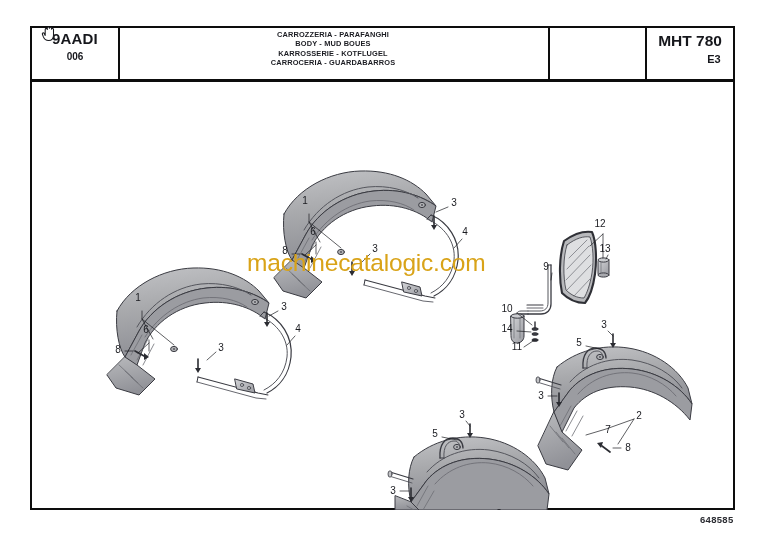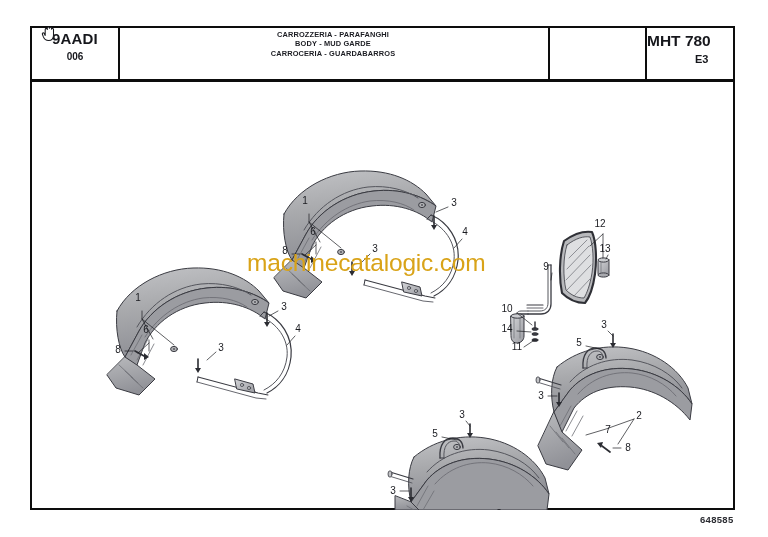--- a/index.html
+++ b/index.html
@@ -75,20 +75,21 @@
     font-weight: 700;
     line-height: 9.4px;
     letter-spacing: .15px;
     white-space: nowrap;
   }
 
   .model-block {
     position: absolute;
     left: 647px; top: 31px;
     width: 86px;
+    text-align: center;
     color: #16171c;
   }
   .model-main { font-size: 15.5px; font-weight: 700; line-height: 20px; }
   .model-sub  { font-size: 11px; font-weight: 700; line-height: 17px; padding-left: 48px; }
 
   
   .footer-code {
     position: absolute;
     left: 688px; top: 514px;
     font-size: 9.5px;
@@ -134,21 +135,22 @@
   <div class="code-block">
     <div class="code-main">9AADI</div>
     <div class="code-sub">006</div>
   </div>
   <svg class="hand-icon" viewBox="0 0 16 18">
     <path d="M4.2 11.4 V5.4 a1.05 1.05 0 0 1 2.1 0 V4.0 a1.05 1.05 0 0 1 2.1 0 V4.3 a1.05 1.05 0 0 1 2.1 0 V5.2 a1.05 1.05 0 0 1 2.0 0 v6.0 c0 3.0-1.9 5.3-4.9 5.3 -2.7 0-4.4-1.6-5.2-3.6 L1.4 10.2 a1.0 1.0 0 0 1 1.7-1.0 z" fill="#ffffff" stroke="#17181d" stroke-width="1.05" stroke-linejoin="round"></path>
   </svg>
 
   <div class="title-block">
     <div>CARROZZERIA - PARAFANGHI</div>
-    <div>BODY - MUD GARDE</div>
+    <div>BODY - MUD BOUES</div>
+    <div>KARROSSERIE - KOTFLUGEL</div>
     <div>CARROCERIA - GUARDABARROS</div>
   </div>
 
   <div class="model-block">
     <div class="model-main">MHT 780</div>
     <div class="model-sub">E3</div>
   </div>
 
   <div class="drawing">
     <svg width="705" height="428" viewBox="0 0 705 428" xmlns="http://www.w3.org/2000/svg">

